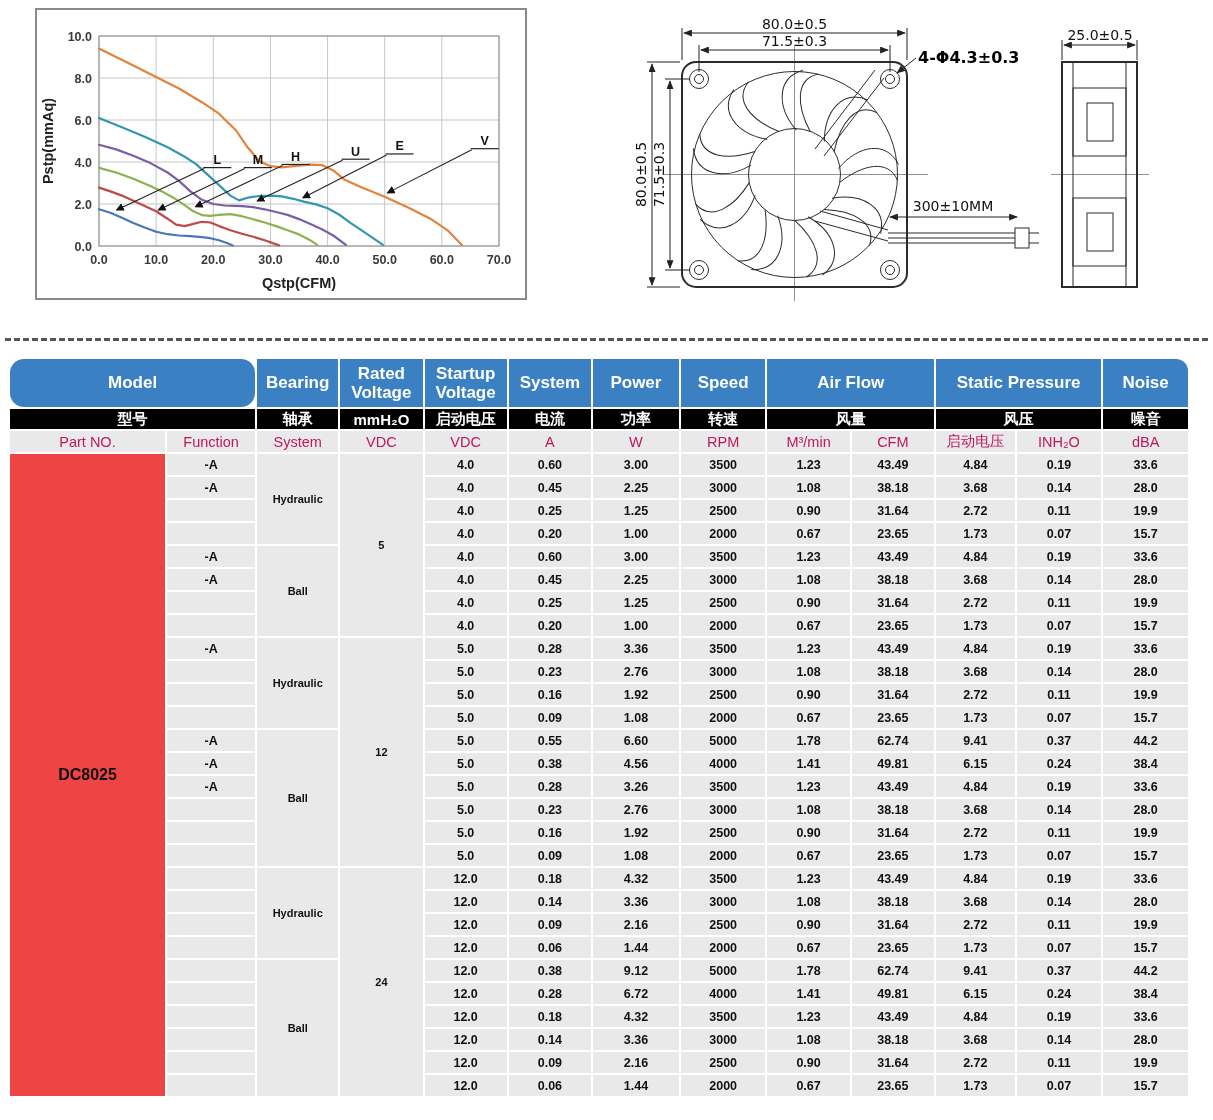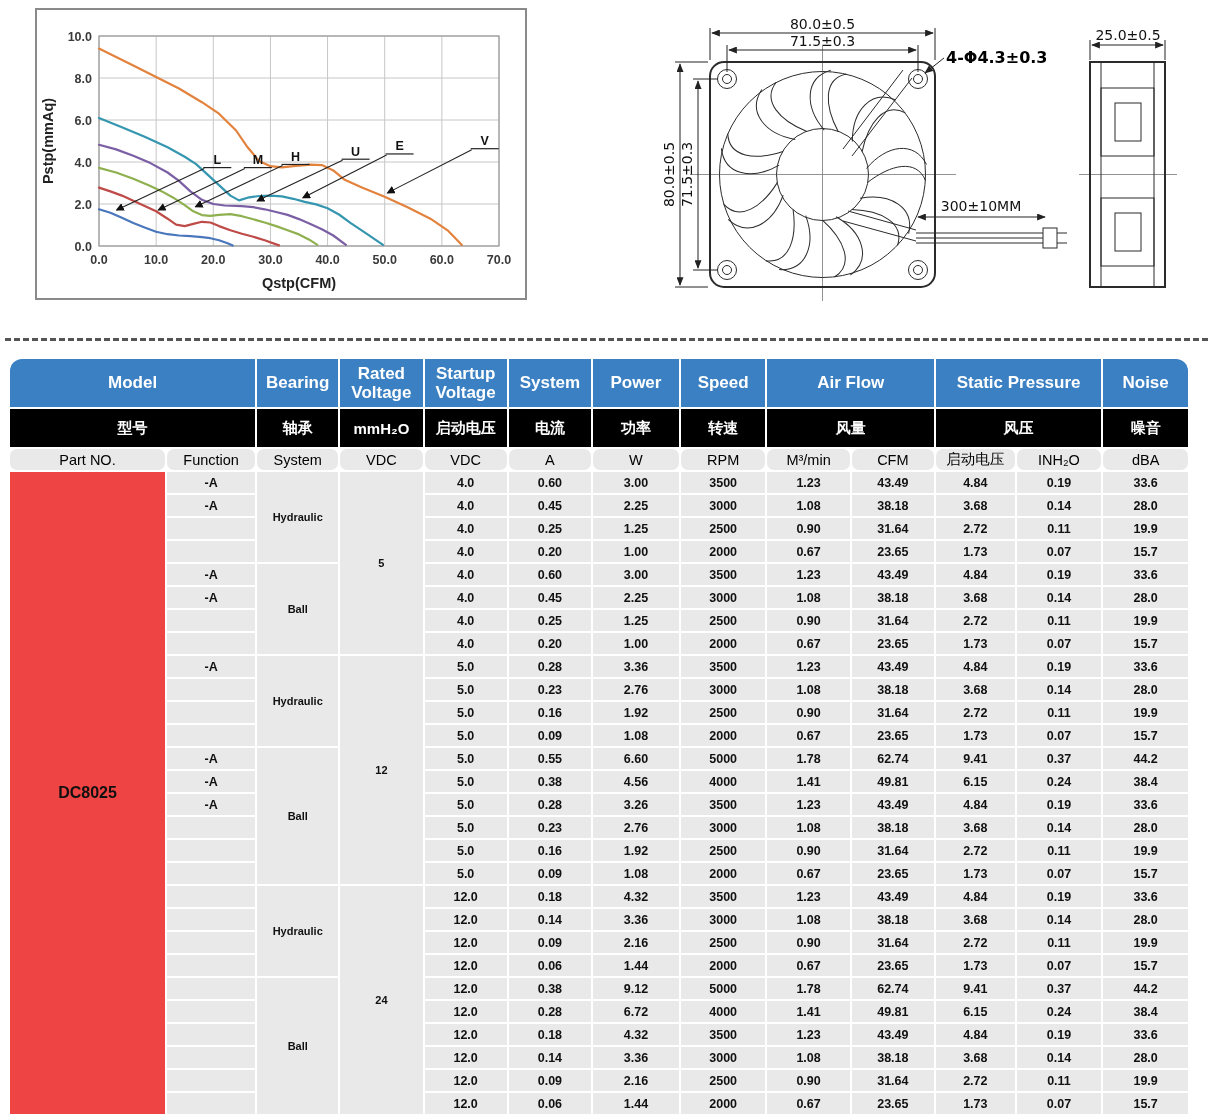--- a/index.html
+++ b/index.html
@@ -10,42 +10,42 @@
 
   
   #chart-box { left:35px; top:8px; width:492px; height:292px;
                border:2px solid #8a8a8a; background:#fff; }
   #chart-svg  { width:100%; height:100%; }
   #chart-svg .tick  { font:bold 12.5px "Liberation Sans",sans-serif; fill:#3a3a3a; }
   #chart-svg .axlab { font:bold 14.5px "Liberation Sans",sans-serif; fill:#222; text-anchor:middle; }
   #chart-svg .ann   { font:bold 12.5px "Liberation Sans",sans-serif; fill:#111; text-anchor:middle; }
 
   
-  #fan { left:660px; top:0; width:553px; height:320px; }
+  #fan { left:632px; top:0; width:553px; height:320px; }
   #fan svg { width:100%; height:100%; }
   .dwg  { stroke:#2b2b2b; fill:none; }
   .thin { stroke:#2b2b2b; stroke-width:1; fill:none; }
   .cl   { stroke:#777; stroke-width:0.8; fill:none; }
   .dim  { stroke:#222; stroke-width:1; fill:none; }
   .dimtxt  { font:14px "DejaVu Sans",sans-serif; fill:#111; text-anchor:middle; }
   .dimtxtb { font:bold 16px "DejaVu Sans",sans-serif; fill:#000; }
 
   
   #divider { left:5px; top:338px; width:1203px; height:0; border-top:3px dashed #555; }
 
   
   #spec-table { left:8px; top:357px; width:1182px; position:absolute;
                 border-collapse:separate; border-spacing:2px; table-layout:fixed; }
   #spec-table th, #spec-table td { text-align:center; vertical-align:middle; overflow:hidden; padding:0; }
   tr.hdr-en th { background:#3b80c2; color:#fff; font-weight:bold; font-size:17px;
                  line-height:1.12; height:48px; }
-  th.corner-l { border-top-left-radius:12px; }
+  th.corner-l { border-top-left-radius:12px;border-radius:14px; }
   th.corner-r { border-top-right-radius:12px; }
-  tr.hdr-zh th { background:#000; color:#fff; font-weight:bold; font-size:15px; height:38px; }
-  tr.hdr-sub td { background:#e9e9e9; color:#000000; font-size:14.5px; height:21px;border-radius:7px; }
+  tr.hdr-zh th { background:#000; color:#fff; font-weight:bold; font-size:15px; height:20px; }
+  tr.hdr-sub td { background:#e9e9e9; color:#be185d; font-size:14.5px; height:21px; }
   tbody td { background:#e9e9e9; color:#101010; font-weight:bold; font-size:12.5px; height:21px; }
   tbody td.part   { background:#ef4444; font-size:16px; }
   tbody td.merged { font-size:11px; }
 </style>
 </head>
 <body>
 
 <div class="abs" id="chart-box">
   <svg id="chart-svg" viewBox="0 0 488 288">
     <defs>

